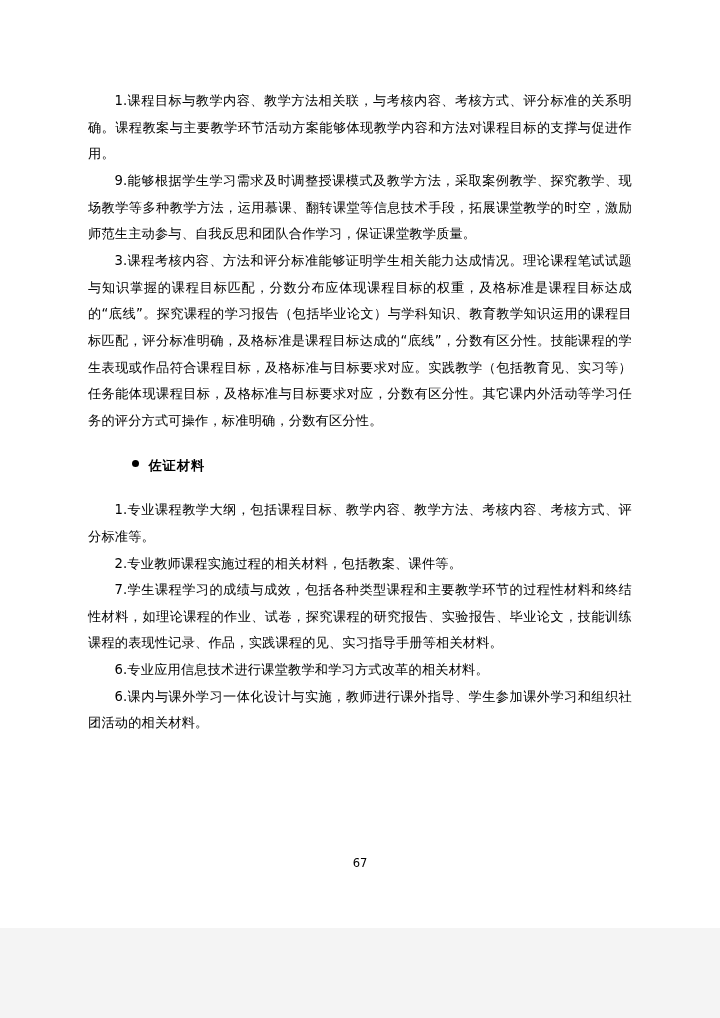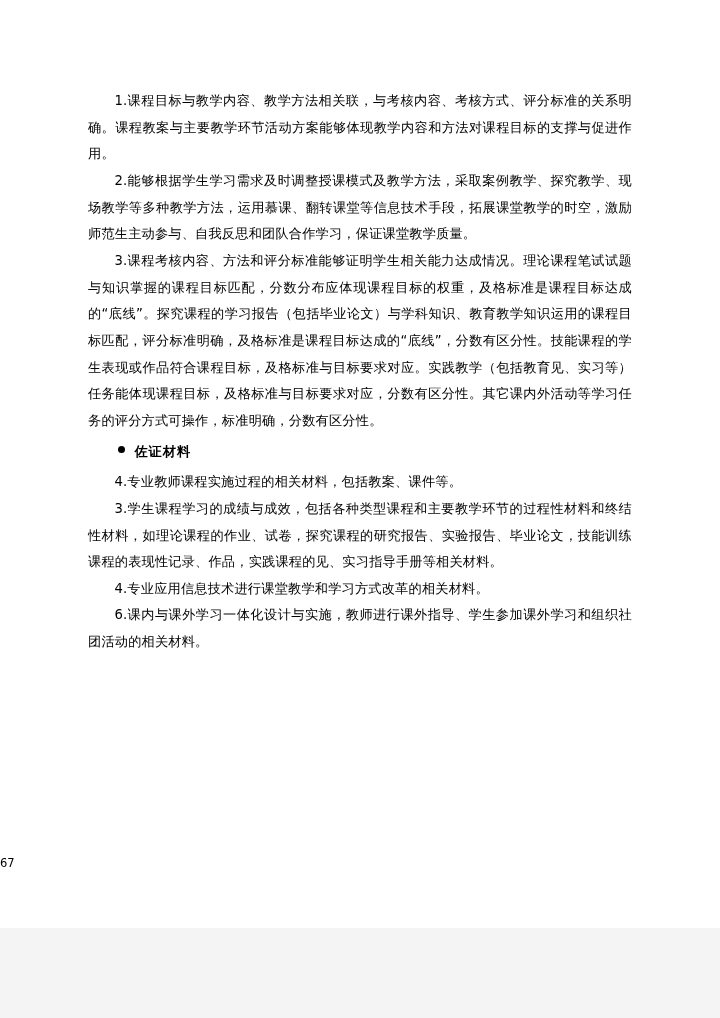--- a/index.html
+++ b/index.html
@@ -27,21 +27,21 @@
     color: #000000;
     text-align: justify;
     letter-spacing: 0.2px;
   }
   p.para {
     margin: 0;
     text-indent: 2em;
     text-align: justify;
   }
   .bullet-line {
-    margin: 4px;
+    margin: 18px;
     text-indent: 2em;
     display: block;
     font-weight: bold;
   }
   .bullet-dot {
     display: inline-block;
     width: 7px;
     height: 7px;
     border-radius: 50%;
     background: #000;
@@ -52,40 +52,42 @@
   }
   .bullet-text {
     font-weight: bold;
     letter-spacing: 1px;
   }
   .page-number {
     position: absolute;
     bottom: 58px;
     left: 0;
     right: 0;
+    text-align: center;
     font-size: 11.5px;
     color: #000;
     font-family: "DejaVu Sans", sans-serif;
   }
 </style>
 </head>
 <body>
 
 <div class="page">
   <div class="doc-body">
 
     <p class="para">1.课程目标与教学内容、教学方法相关联，与考核内容、考核方式、评分标准的关系明确。课程教案与主要教学环节活动方案能够体现教学内容和方法对课程目标的支撑与促进作用。</p>
-    <p class="para">2.能够根据学生学习需求及时调整授课模式及教学方法，采取案例教学、探究教学、现场教学等多种教学方法，运用慕课、翻转课堂等信息技术手段，拓展课堂教学的时空，激励师范生主动参与、自我反思和团队合作学习，保证课堂教学质量。</p>
+    <p class="para">9.能够根据学生学习需求及时调整授课模式及教学方法，采取案例教学、探究教学、现场教学等多种教学方法，运用慕课、翻转课堂等信息技术手段，拓展课堂教学的时空，激励师范生主动参与、自我反思和团队合作学习，保证课堂教学质量。</p>
     <p class="para">3.课程考核内容、方法和评分标准能够证明学生相关能力达成情况。理论课程笔试试题与知识掌握的课程目标匹配，分数分布应体现课程目标的权重，及格标准是课程目标达成的“底线”。探究课程的学习报告（包括毕业论文）与学科知识、教育教学知识运用的课程目标匹配，评分标准明确，及格标准是课程目标达成的“底线”，分数有区分性。技能课程的学生表现或作品符合课程目标，及格标准与目标要求对应。实践教学（包括教育见、实习等）任务能体现课程目标，及格标准与目标要求对应，分数有区分性。其它课内外活动等学习任务的评分方式可操作，标准明确，分数有区分性。</p>
 
     <div class="bullet-line">
       <span class="bullet-dot"></span><span class="bullet-text">佐证材料</span>
     </div>
 
-    <p class="para">4.专业教师课程实施过程的相关材料，包括教案、课件等。</p>
-    <p class="para">3.学生课程学习的成绩与成效，包括各种类型课程和主要教学环节的过程性材料和终结性材料，如理论课程的作业、试卷，探究课程的研究报告、实验报告、毕业论文，技能训练课程的表现性记录、作品，实践课程的见、实习指导手册等相关材料。</p>
-    <p class="para">4.专业应用信息技术进行课堂教学和学习方式改革的相关材料。</p>
+    <p class="para">1.专业课程教学大纲，包括课程目标、教学内容、教学方法、考核内容、考核方式、评分标准等。</p>
+    <p class="para">2.专业教师课程实施过程的相关材料，包括教案、课件等。</p>
+    <p class="para">7.学生课程学习的成绩与成效，包括各种类型课程和主要教学环节的过程性材料和终结性材料，如理论课程的作业、试卷，探究课程的研究报告、实验报告、毕业论文，技能训练课程的表现性记录、作品，实践课程的见、实习指导手册等相关材料。</p>
+    <p class="para">6.专业应用信息技术进行课堂教学和学习方式改革的相关材料。</p>
     <p class="para">6.课内与课外学习一体化设计与实施，教师进行课外指导、学生参加课外学习和组织社团活动的相关材料。</p>
 
   </div>
 
   <div class="page-number">67</div>
 </div>
 
 </body></html>

